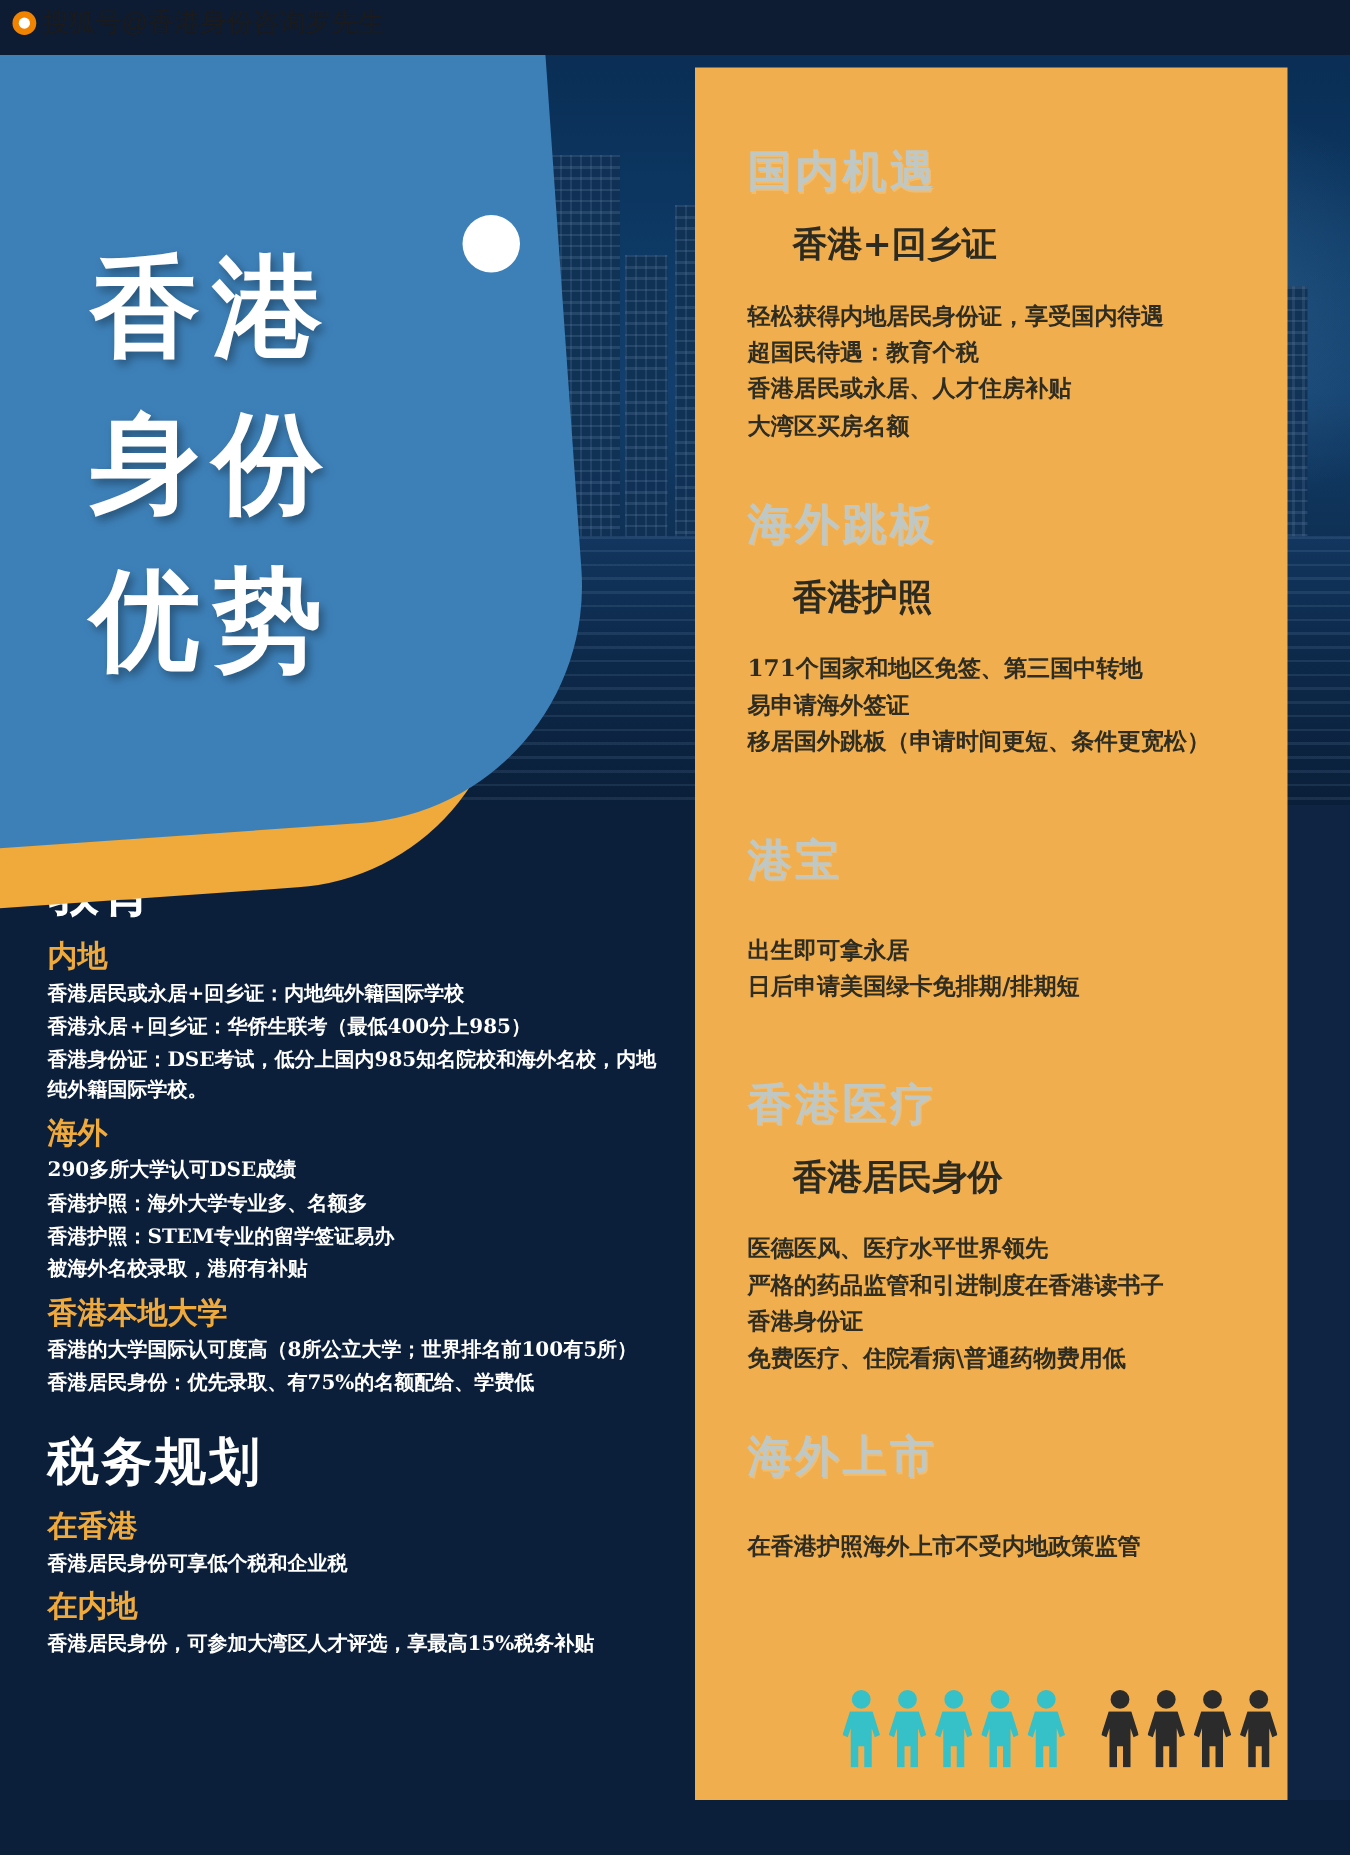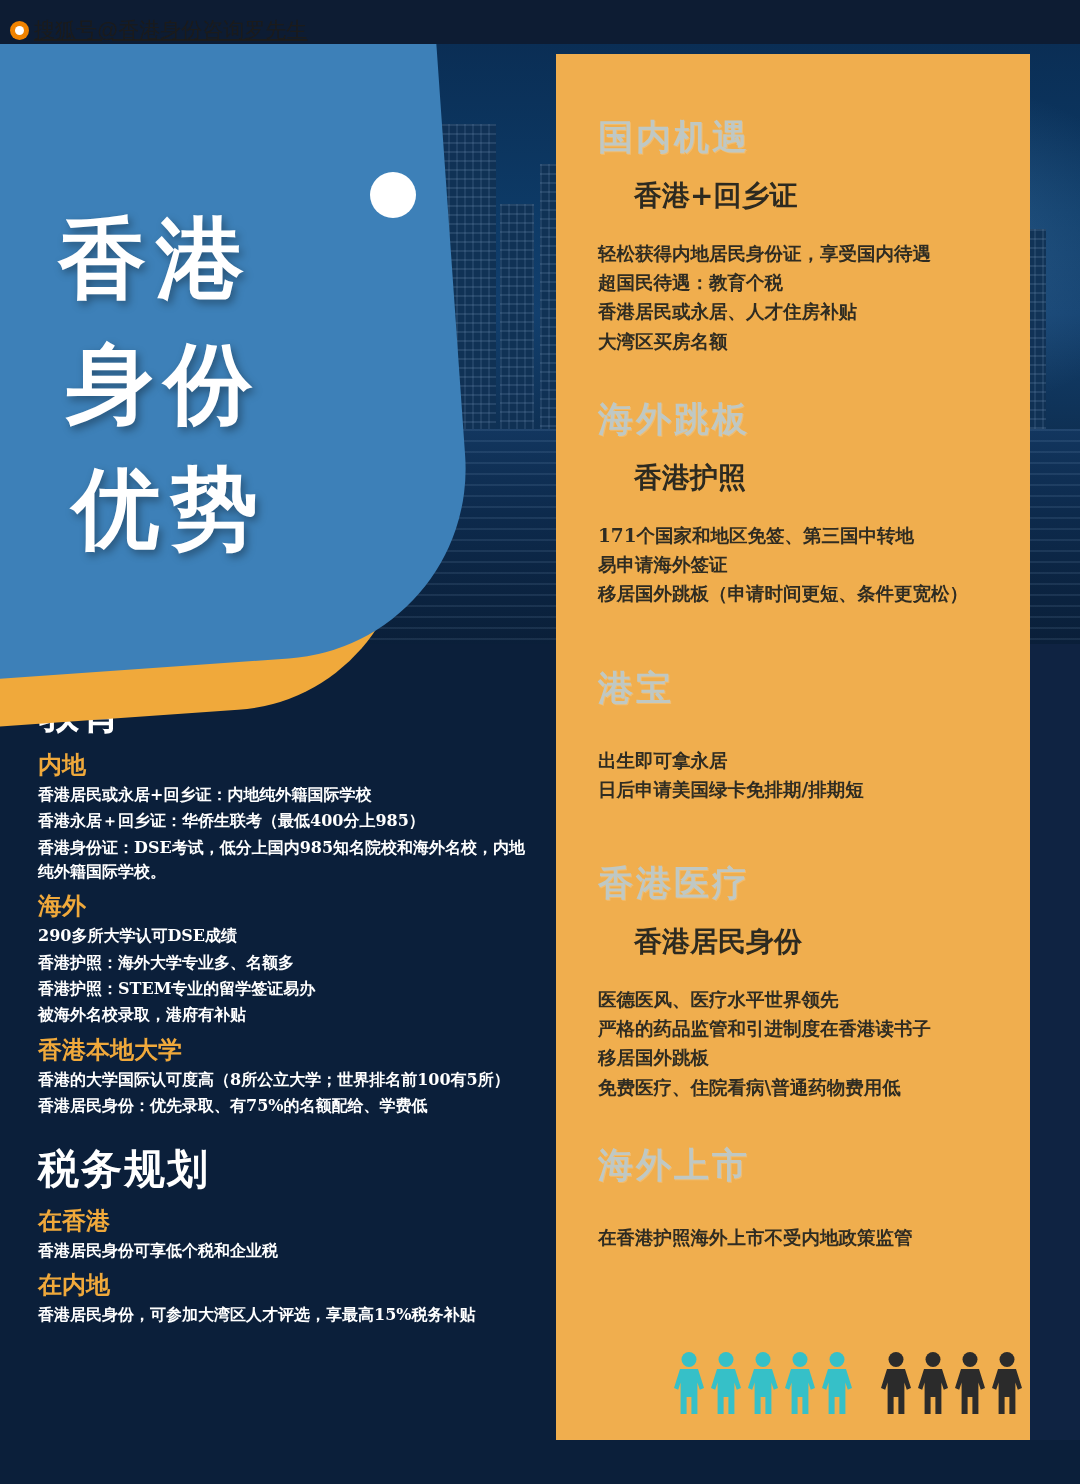--- a/index.html
+++ b/index.html
@@ -7,29 +7,28 @@
     width: 1080px; height: 1484px;
     font-family: "Liberation Sans", sans-serif;
     background: #0d1c33;
     position: relative;
     overflow: hidden;
   }
 
   
   .watermark {
     position: absolute;
-    top: 16px; left: 10px;
+    top: 4px; left: 10px;
     font-size: 21px;
     color: #1b1b1b;
     z-index: 50;
     display: flex;
     align-items: center;
     gap: 5px;
     font-family: "Liberation Sans", sans-serif;
-    text-decoration: underline;
   }
   .wm-logo {
     width: 19px; height: 19px;
     border-radius: 50%;
     background: #f08300;
     display: inline-block;
     position: relative;
   }
   .wm-logo::after {
     content: "";
@@ -106,29 +105,30 @@
   .moon {
     position: absolute;
     left: 370px; top: 128px;
     width: 46px; height: 46px;
     border-radius: 50%;
     background: #ffffff;
     z-index: 3;
   }
   .title-text {
     position: absolute;
-    left: 58px; top: 153px;
+    left: 58px; top: 140px;
     z-index: 4;
     color: #ffffff;
     font-family: "DejaVu Sans", sans-serif;
     font-weight: bold;
     font-size: 88px;
     line-height: 1.42;
     letter-spacing: 10px;
     text-shadow: 3px 4px 8px rgba(0,0,0,.35);
+    text-align: right;
   }
   .title-text .l1 { display:block; }
   .title-text .l2 { display:block; margin-left: 8px; }
   .title-text .l3 { display:block; margin-left: 14px; }
 
   
   .left-col {
     position: absolute;
     left: 0; top: 600px;
     width: 556px; height: 840px;
@@ -321,21 +321,21 @@
     <div class="r-gap-s"></div>
     <div class="r-li">出生即可拿永居</div>
     <div class="r-li">日后申请美国绿卡免排期/排期短</div>
 
     <div class="r-gap-l"></div>
 
     <div class="r-h">香港医疗</div>
     <div class="r-sub">香港居民身份</div>
     <div class="r-li">医德医风、医疗水平世界领先</div>
     <div class="r-li">严格的药品监管和引进制度在香港读书子</div>
-    <div class="r-li">移居国外跳板</div>
+    <div class="r-li">香港身份证</div>
     <div class="r-li">免费医疗、住院看病\普通药物费用低</div>
 
     <div class="r-gap"></div>
 
     <div class="r-h">海外上市</div>
     <div class="r-gap-s"></div>
     <div class="r-li">在香港护照海外上市不受内地政策监管</div>
 
     <div class="people">
       <div class="person p-teal">

